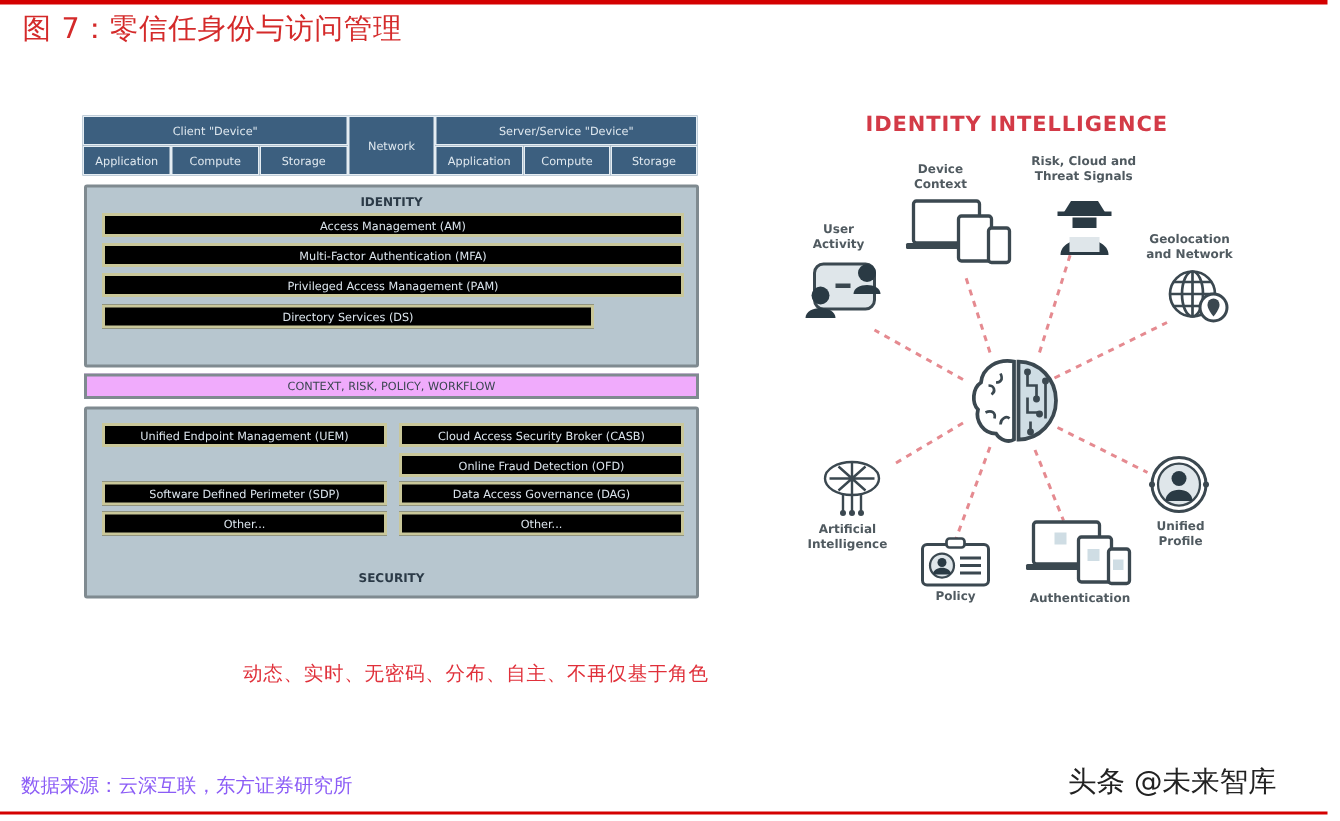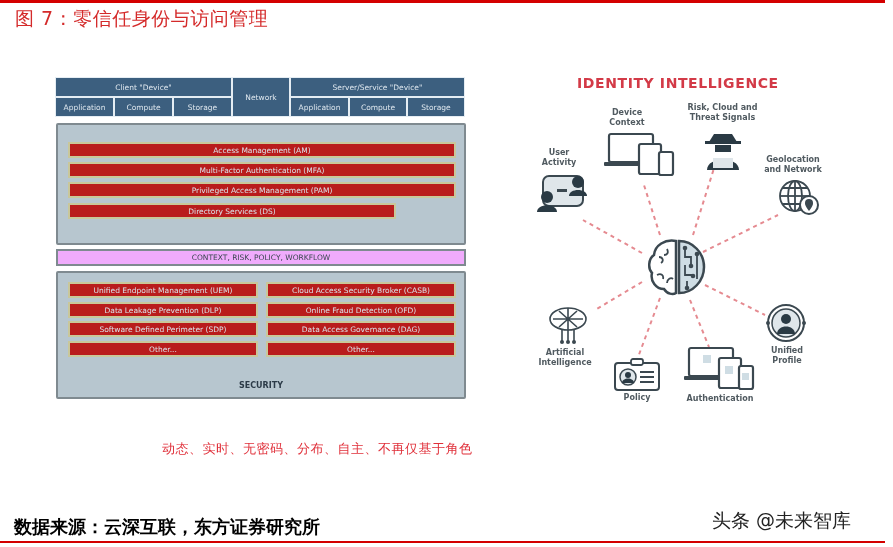--- a/index.html
+++ b/index.html
@@ -1,29 +1,29 @@
 <!DOCTYPE html>
 <html><head>
 <meta charset="utf-8">
 <style>
   html, body { margin:0; padding:0; background:#ffffff; }
   body { width:893px; height:547px; position:relative; overflow:hidden; font-family:"DejaVu Sans", sans-serif; }
   .top-rule { position:absolute; left:0; top:0; width:885px; height:3px; background:#d40000; }
   .bottom-rule { position:absolute; left:0; top:541px; width:885px; height:2px; background:#d40000; }
   .fig-title { position:absolute; left:15px; top:6px; font-size:19px; color:#d42a2a; letter-spacing:0.5px; }
-  .source { position:absolute; left:14px; top:515px; font-size:18px; color:#000000;font-weight:bold; }
+  .source { position:absolute; left:14px; top:515px; font-size:13px; color:#8b5cf6; }
   .watermark { position:absolute; left:712px; top:508px; font-size:19px; color:#222; }
 
   
   .arch { position:absolute; left:53px; top:75px; width:414px; height:325px; }
   .top-band { position:absolute; left:2px; top:2px; width:410px; height:40px; }
   .tb-block { position:absolute; background:#3c5f7f; color:#dfe8ef; font-size:7.5px; display:flex; align-items:center; justify-content:center; border:1px solid #e5edf3; box-sizing:border-box; }
   .identity-frame { position:absolute; left:3px; top:48px; width:410px; height:122px; background:#b7c6cf; border:2px solid #7f8a90; box-sizing:border-box; border-radius:2px; }
   .frame-title { position:absolute; left:0; right:0; text-align:center; font-size:8px; font-weight:bold; color:#2b3a47; }
-  .bar { position:absolute; background:#b91c1c; border:2px solid #c9c79a; box-sizing:border-box; color:#dbe4ec; font-size:7.5px; display:flex; align-items:center; justify-content:center; white-space:nowrap; overflow:hidden; }
+  .bar { position:absolute; background:#000000; border:2px solid #c9c79a; box-sizing:border-box; color:#dbe4ec; font-size:7.5px; display:flex; align-items:center; justify-content:center; white-space:nowrap; overflow:hidden; }
   .context-bar { position:absolute; left:3px; top:174px; width:410px; height:17px; background:#f0abfc; border:2px solid #7f8a90; box-sizing:border-box; color:#3a4650; font-size:7.5px; display:flex; align-items:center; justify-content:center; }
   .security-frame { position:absolute; left:3px; top:196px; width:410px; height:128px; background:#b7c6cf; border:2px solid #7f8a90; box-sizing:border-box; border-radius:2px; }
 
   
   .ii { position:absolute; left:525px; top:70px; width:330px; height:340px; }
   .ii-title { position:absolute; left:52px; top:5px; font-size:14px; font-weight:bold; color:#d33a47; letter-spacing:0.6px; }
   .ii-label { position:absolute; font-size:8px; font-weight:bold; color:#505a60; text-align:center; line-height:10px; }
   .ii svg.spokes { position:absolute; left:0; top:0; }
   .icon { position:absolute; }
 
@@ -42,31 +42,31 @@
     <div class="tb-block" style="left:59px;top:20px;width:59px;height:20px;">Compute</div>
     <div class="tb-block" style="left:118px;top:20px;width:59px;height:20px;">Storage</div>
     <div class="tb-block" style="left:177px;top:0;width:58px;height:40px;">Network</div>
     <div class="tb-block" style="left:235px;top:0;width:175px;height:20px;">Server/Service "Device"</div>
     <div class="tb-block" style="left:235px;top:20px;width:59px;height:20px;">Application</div>
     <div class="tb-block" style="left:294px;top:20px;width:58px;height:20px;">Compute</div>
     <div class="tb-block" style="left:352px;top:20px;width:58px;height:20px;">Storage</div>
   </div>
 
   <div class="identity-frame">
+    <div class="frame-title" style="top:5px;">IDENTITY</div>
     <div class="bar" style="left:10px;top:17px;width:388px;height:16px;">Access Management (AM)</div>
     <div class="bar" style="left:10px;top:37px;width:388px;height:16px;">Multi-Factor Authentication (MFA)</div>
     <div class="bar" style="left:10px;top:57px;width:388px;height:16px;">Privileged Access Management (PAM)</div>
     <div class="bar" style="left:10px;top:78px;width:328px;height:16px;">Directory Services (DS)</div>
   </div>
 
   <div class="context-bar">CONTEXT, RISK, POLICY, WORKFLOW</div>
 
   <div class="security-frame">
     <div class="bar" style="left:10px;top:9px;width:190px;height:16px;">Unified Endpoint Management (UEM)</div>
-    <div class="bar" style="left:10px;top:29px;width:190px;height:16px;">Data Leakage Prevention (DLP)</div>
     <div class="bar" style="left:10px;top:48px;width:190px;height:16px;">Software Defined Perimeter (SDP)</div>
     <div class="bar" style="left:10px;top:68px;width:190px;height:16px;">Other...</div>
     <div class="bar" style="left:208px;top:9px;width:190px;height:16px;">Cloud Access Security Broker (CASB)</div>
     <div class="bar" style="left:208px;top:29px;width:190px;height:16px;">Online Fraud Detection (OFD)</div>
     <div class="bar" style="left:208px;top:48px;width:190px;height:16px;">Data Access Governance (DAG)</div>
     <div class="bar" style="left:208px;top:68px;width:190px;height:16px;">Other...</div>
     <div class="frame-title" style="top:108px;">SECURITY</div>
   </div>
 </div>
 

